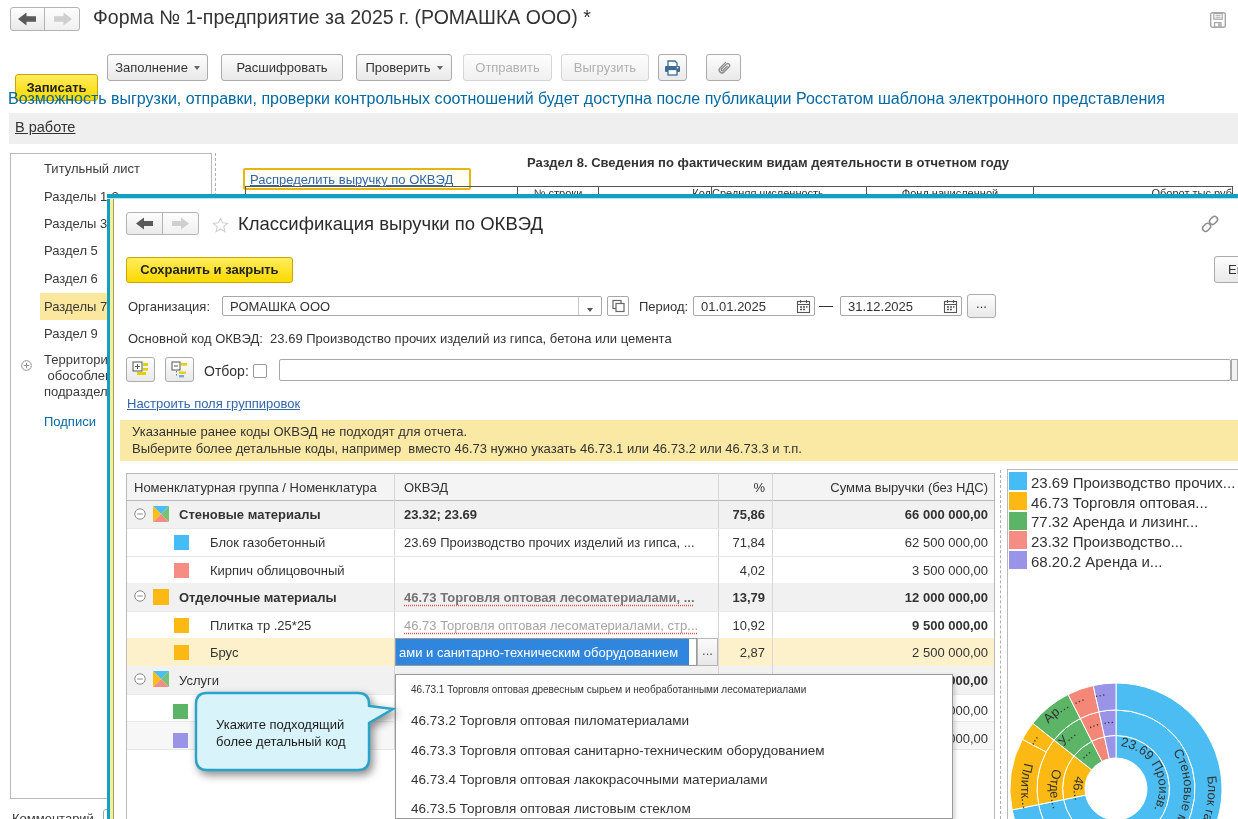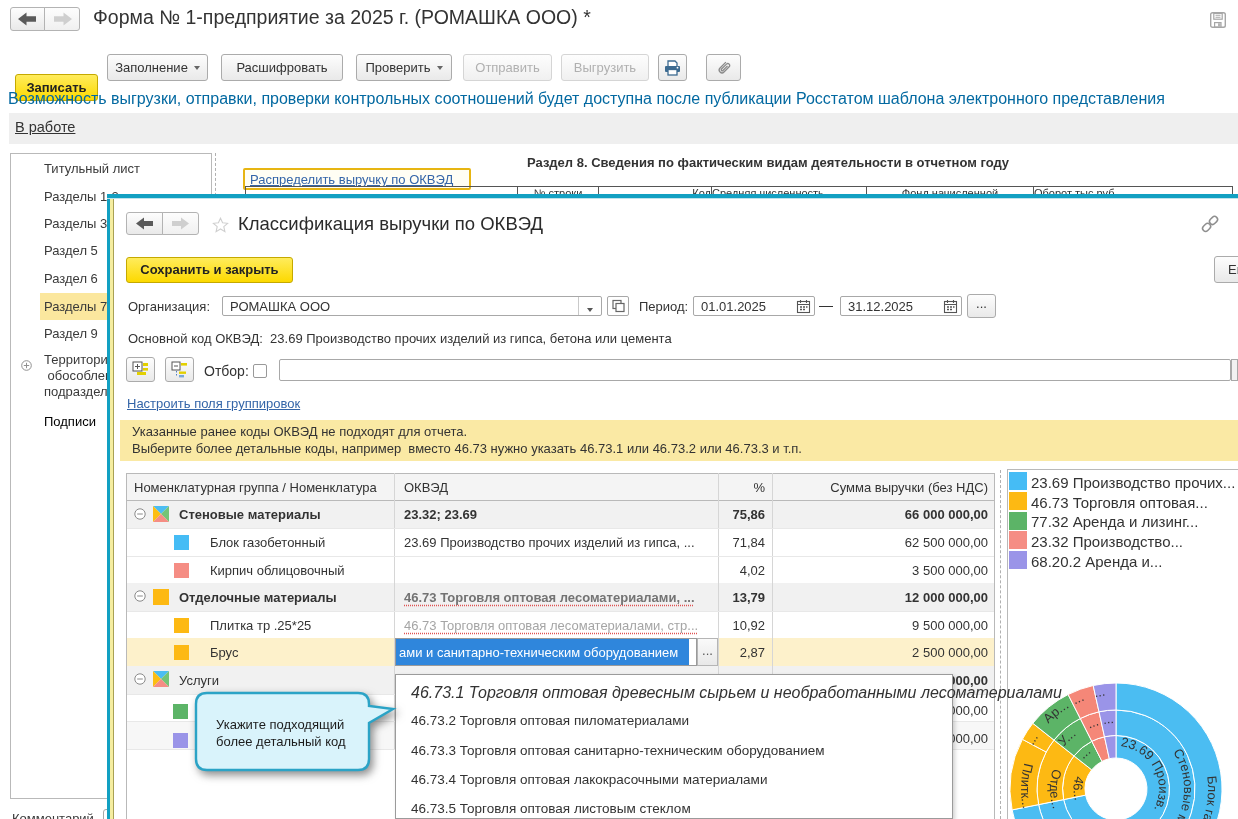--- a/index.html
+++ b/index.html
@@ -70,34 +70,34 @@
  <div class="ab" style="left:44px;top:216px;color:#3a3a3a;">Разделы 3-4</div>
  <div class="ab" style="left:44px;top:243px;color:#3a3a3a;">Раздел 5</div>
  <div class="ab" style="left:44px;top:271px;color:#3a3a3a;">Раздел 6</div>
  <div class="ab" style="left:44px;top:299px;color:#3a3a3a;">Разделы 7-8</div>
  <div class="ab" style="left:44px;top:326px;color:#3a3a3a;">Раздел 9</div>
  <svg class="ab" style="left:21px;top:360px;" width="11" height="11" viewBox="0 0 11 11">
       <circle cx="5.5" cy="5.5" r="4.8" fill="#fff" stroke="#909090"></circle>
       <path d="M2.8 5.5h5.4M5.5 2.8v5.4" stroke="#909090"></path>
     </svg>
  <div class="ab" style="left:44px;top:352px;color:#3a3a3a;line-height:16px;">Территориально<br>&nbsp;обособленные<br>подразделения</div>
- <div class="ab" style="left:44px;top:414px;color:#000000;">Подписи</div>
+ <div class="ab" style="left:44px;top:414px;color:#0369a1;">Подписи</div>
 
  <div class="ab" style="left:215px;top:153px;width:0;height:646px;border-left:1px dashed #b0b0b0;"></div>
 
  <div class="ab" style="left:527px;top:155px;font-weight:bold;color:#333;">Раздел 8. Сведения по фактическим видам деятельности в отчетном году</div>
  <div class="ab" style="left:243px;top:168px;width:228px;height:22px;box-sizing:border-box;border:2px solid #e7b512;border-radius:2px;background:#fffef4;"></div>
  <div class="ab lnk" style="left:250px;top:172px;">Распределить выручку по ОКВЭД</div>
 
  <div class="ab" style="left:245px;top:186px;width:988px;height:12px;box-sizing:border-box;border:1px solid #555;border-right:none;"></div>
  <div class="ab" style="left:517px;top:186px;width:81px;height:12px;box-sizing:border-box;border-left:1px solid #555;font-size:11px;text-align:center;line-height:14px;">№ строки</div>
  <div class="ab" style="left:598px;top:186px;width:113px;height:28px;box-sizing:border-box;border-left:1px solid #555;font-size:11px;text-align:right;line-height:14px;">Код</div>
  <div class="ab" style="left:711px;top:186px;width:155px;height:12px;box-sizing:border-box;border-left:1px solid #555;font-size:11px;text-align:left;line-height:14px;">Средняя численность</div>
  <div class="ab" style="left:866px;top:186px;width:167px;height:12px;box-sizing:border-box;border-left:1px solid #555;font-size:11px;text-align:center;line-height:14px;">Фонд начисленной</div>
- <div class="ab" style="left:1033px;top:186px;width:200px;height:14px;box-sizing:border-box;border-left:1px solid #555;border-right:1px solid #555;font-size:11px;text-align:left;line-height:14px;">Оборот тыс.руб</div>
+ <div class="ab" style="left:1033px;top:186px;width:200px;height:14px;box-sizing:border-box;border-left:1px solid #555;border-right:1px solid #555;font-size:11px;text-align:right;line-height:14px;">Оборот тыс.руб</div>
 
  <div class="ab" style="left:12px;top:811px;color:#3a3a3a;">Комментарий</div>
  <div class="ab" style="left:103px;top:809px;width:130px;height:20px;box-sizing:border-box;border:1px solid #a8a8a8;border-radius:3px;background:#fff;"></div>
 </div>
 
 <div class="ab" id="modal">
 
  <div class="ab" style="left:107px;top:194px;width:1131px;height:625px;background:#fff;"></div>
  <div class="ab" style="left:107px;top:194px;width:1131px;height:4px;background:#12a0c2;"></div>
  <div class="ab" style="left:107px;top:194px;width:3px;height:625px;background:#12a0c2;"></div>
@@ -245,21 +245,21 @@
  <div class="sq" style="left:27px;top:116px;width:16px;height:16px;background:#fdb913;"></div>
  <div class="ab" style="left:53px;top:117px;font-weight:bold;">Отделочные материалы</div>
  <div class="ab" style="left:278px;top:117px;font-weight:bold;color:#737373;text-decoration:underline dotted #e05252;text-underline-offset:3px;">46.73 Торговля оптовая лесоматериалами, ...</div>
  <div class="ab" style="left:592px;top:117px;width:47px;text-align:right;font-weight:bold;">13,79</div>
  <div class="ab" style="left:646px;top:117px;width:216px;text-align:right;font-weight:bold;">12 000 000,00</div>
 
  <div class="sq" style="left:48px;top:145px;background:#fdb913;"></div>
  <div class="ab" style="left:84px;top:145px;">Плитка тр .25*25</div>
  <div class="ab" style="left:278px;top:145px;color:#a5a5a5;text-decoration:underline dotted #e05252;text-underline-offset:3px;">46.73 Торговля оптовая лесоматериалами, стр...</div>
  <div class="ab" style="left:592px;top:145px;width:47px;text-align:right;">10,92</div>
- <div class="ab" style="left:646px;top:145px;width:216px;text-align:right;">9 500 000,00</div>
+ <div class="ab" style="left:646px;top:145px;width:216px;text-align:right;font-weight:bold;">9 500 000,00</div>
 
  <div class="sq" style="left:48px;top:172px;background:#fdb913;"></div>
  <div class="ab" style="left:84px;top:172px;">Брус</div>
  <div class="ab" style="left:269px;top:165px;width:302px;height:28px;box-sizing:border-box;border:1px solid #9a9a9a;background:#fff;"></div>
  <div class="ab" style="left:270px;top:166px;width:293px;height:26px;background:#2f86dc;"></div>
  <div class="ab" style="left:273px;top:172px;color:#fff;white-space:nowrap;overflow:hidden;width:295px;">ами и санитарно-техническим оборудованием</div>
  <div class="ab" style="left:571px;top:165px;width:21px;height:28px;box-sizing:border-box;border:1px solid #b5b5b5;background:linear-gradient(#fafafa,#e8e8e8);text-align:center;line-height:24px;color:#555;">...</div>
  <div class="ab" style="left:592px;top:172px;width:47px;text-align:right;">2,87</div>
  <div class="ab" style="left:646px;top:172px;width:216px;text-align:right;">2 500 000,00</div>
 
@@ -342,21 +342,21 @@
    <text><textPath href="#t11">...</textPath></text>
    <text><textPath href="#t12">...</textPath></text>
    <text><textPath href="#t13">...</textPath></text>
    <text><textPath href="#t14">...</textPath></text>
   </g>
  </svg>
 </div>
 <div class="ab" id="overlays">
 
  <div class="ab" style="left:395px;top:674px;width:558px;height:145px;box-sizing:border-box;border:1px solid #9b9b9b;background:#fff;box-shadow:2px 2px 4px rgba(0,0,0,0.18);"></div>
- <div class="ab" style="left:411px;top:684px;font-size:16px;font-style:italic;">46.73.1 Торговля оптовая древесным сырьем и необработанными лесоматериалами</div>
+ <div class="ab" style="left:411px;top:684px;font-size:10px;">46.73.1 Торговля оптовая древесным сырьем и необработанными лесоматериалами</div>
  <div class="ab" style="left:411px;top:713px;font-size:13.5px;">46.73.2 Торговля оптовая пиломатериалами</div>
  <div class="ab" style="left:411px;top:743px;font-size:13.5px;">46.73.3 Торговля оптовая санитарно-техническим оборудованием</div>
  <div class="ab" style="left:411px;top:772px;font-size:13.5px;">46.73.4 Торговля оптовая лакокрасочными материалами</div>
  <div class="ab" style="left:411px;top:801px;font-size:13.5px;">46.73.5 Торговля оптовая листовым стеклом</div>
 
  <svg class="ab" style="left:188px;top:686px;" width="218" height="100" viewBox="0 0 218 100">
   <g filter="drop-shadow(3px 4px 4px rgba(80,80,80,0.65))">
    <path d="M19 7 H170 Q181 7 181 18 V20 L205 23 L181 37 V73 Q181 84 170 84 H19 Q8 84 8 73 V18 Q8 7 19 7 Z" fill="#d9f3fb" stroke="#2ba3c6" stroke-width="2.4"></path>
   </g>
   <text x="28" y="43" font-size="13" fill="#1c1c1c">Укажите подходящий</text>

